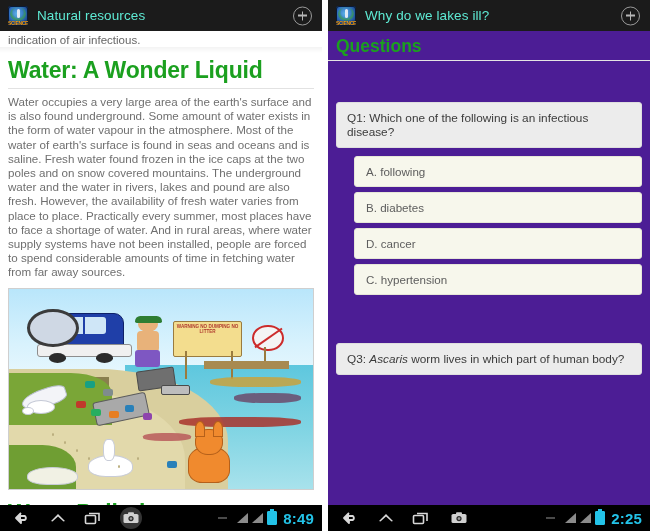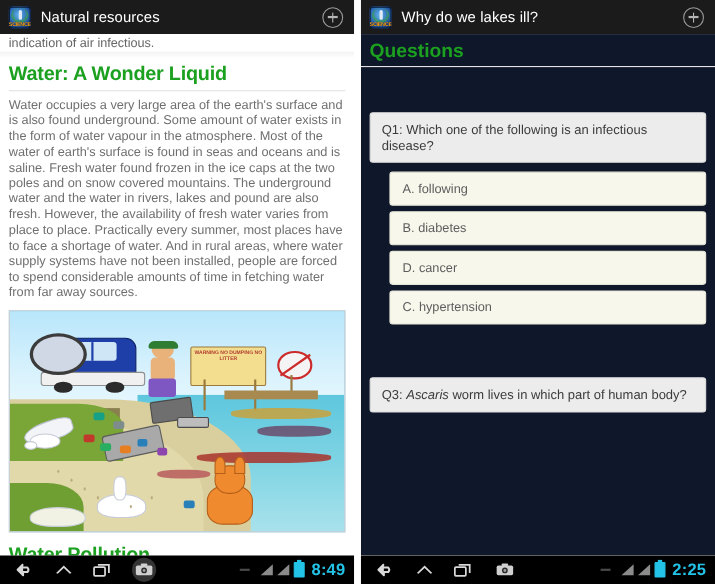--- a/index.html
+++ b/index.html
@@ -12,31 +12,31 @@
   
   .actionbar{height:31px;background:#1b1b1b;display:flex;align-items:center;padding:0 8px;position:relative;}
   .appicon{width:20px;height:20px;border-radius:3px;position:relative;flex:0 0 auto;
            background:radial-gradient(circle at 45% 38%, #5fb3e8 0%, #2f6fc0 45%, #18407e 75%, #0d2450 100%);
            box-shadow:0 0 0 1px #0a1a36 inset;overflow:hidden;}
   .appicon .ring{position:absolute;left:2px;top:1px;width:16px;height:14px;border-radius:50%;
                  background:radial-gradient(circle at 50% 40%, rgba(120,200,120,.0) 40%, rgba(60,160,70,.75) 62%, rgba(20,90,30,.2) 80%);}
   .appicon .bulb{position:absolute;left:8.5px;top:3px;width:3px;height:9px;background:#dfe9f5;border-radius:2px;}
   .appicon .sci{position:absolute;left:0;right:0;bottom:0px;text-align:center;font-size:5px;letter-spacing:-0.3px;
                 font-weight:bold;color:#f7a21b;text-shadow:0 0 1px #000;line-height:6px;font-family:"Liberation Sans",sans-serif;}
-  .apptitle{color:#ffffff;font-size:13.5px;margin-left:9px;letter-spacing:.1px;white-space:nowrap;}
+  .apptitle{color:#5eead4;font-size:13.5px;margin-left:9px;letter-spacing:.1px;white-space:nowrap;}
   .plusbtn{position:absolute;right:10px;top:50%;transform:translateY(-50%);width:17px;height:17px;border-radius:50%;
            border:1.6px solid #9a9a9a;display:flex;align-items:center;justify-content:center;}
   .plusbtn:before{content:"";position:absolute;width:9px;height:1.7px;background:#b5b5b5;}
   .plusbtn:after{content:"";position:absolute;width:1.7px;height:9px;background:#b5b5b5;}
 
   
   .content{position:absolute;top:31px;left:0;right:0;bottom:26px;overflow:hidden;background:#fff;}
   .cut-line{color:#666;font-size:11.5px;padding:2px 8px 0 8px;line-height:14px;}
   .gradline{height:6px;background:linear-gradient(to bottom,#f3f3f3,#ffffff);}
-  h2.sect{color:#1ba01f;font-size:18px;font-weight:bold;margin:4px 0 2px 0;padding:0 8px;letter-spacing:-0.2px;}
+  h2.sect{color:#1ba01f;font-size:23px;font-weight:bold;margin:4px 0 2px 0;padding:0 8px;letter-spacing:-0.2px;}
   .hr{height:1px;background:#e2e2e2;margin:4px 8px 6px 8px;}
   p.body{color:#6f6f6f;font-size:11.6px;line-height:14.2px;margin:0;padding:0 8px;text-align:left;}
 
   
   .illus{margin:8px 8px 0 8px;height:200px;border:1px solid #cfcfcf;position:relative;overflow:hidden;background:#9fd9f6;}
   .sky{position:absolute;left:0;top:0;right:0;height:46%;background:linear-gradient(to bottom,#b9e6fb 0%,#d8f2fd 60%,#e9f8fe 100%);}
   .sea{position:absolute;right:0;top:38%;width:62%;height:62%;background:linear-gradient(to bottom,#5ec7de 0%,#7fd4e3 50%,#a8e2ec 100%);}
   .sand{position:absolute;left:0;top:40%;width:72%;height:60%;background:#d9cf9e;
          border-radius:0 60% 0 0;}
   .sand2{position:absolute;left:0;top:50%;width:58%;height:50%;background:#e2d9ab;border-radius:0 70% 0 0;}
@@ -79,21 +79,21 @@
   .dog .hd{position:absolute;left:18%;bottom:54%;width:64%;height:46%;background:#f08a2e;border-radius:46%;border:1px solid #b5601a;}
   .dog .e1,.dog .e2{position:absolute;width:20%;height:26%;background:#f08a2e;border:1px solid #b5601a;border-radius:50% 50% 0 0;bottom:88%;}
   .dog .e1{left:16%;} .dog .e2{left:62%;}
   .trash{position:absolute;background:#7c7c7c;border:1px solid #4a4a4a;border-radius:2px;}
   .can{position:absolute;left:28%;top:54%;width:17%;height:11%;background:#a9a9a9;border:1.2px solid #5c5c5c;border-radius:3px;
        transform:rotate(-12deg);}
   .littleTrash{position:absolute;width:3.2%;height:3.6%;border-radius:2px;}
   .footprints{position:absolute;width:2px;height:3px;background:#b9ad7d;border-radius:50%;}
 
   
-  .qwrap{background:#0f172a;height:100%;overflow:hidden;}
+  .qwrap{background:#4c1d95;height:100%;overflow:hidden;}
   h2.qhead{color:#1ba01f;font-size:17.5px;font-weight:bold;margin:5px 0 3px 0;padding:0 8px;}
   .qsep{height:1px;background:#e4e4e4;margin:3px 0 0 0;}
   .qblock{padding:0 0 2px 0;margin-top:41px;}
   .qtitle{background:#ececec;border:1px solid #dedede;border-radius:3px;margin:9px 8px 8px 8px;padding:8px 10px;
           color:#3b3b3b;font-size:11.8px;line-height:14px;}
   .qtitle i{font-style:italic;}
   .opt{background:#f7f7ec;border:1px solid #e6e6d8;border-radius:3px;margin:0 8px 5px 26px;padding:8px 11px;
        color:#5d5d5d;font-size:11.6px;line-height:13px;}
   .opt.sel{background:#9eeb6b;border-color:#8ad957;color:#2f7f2a;}
 

